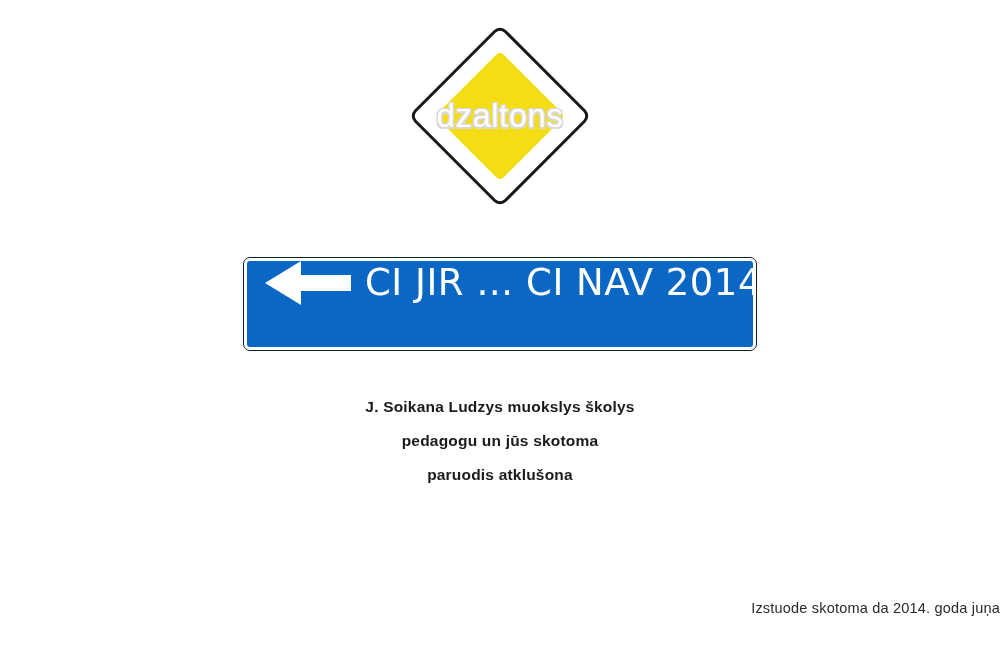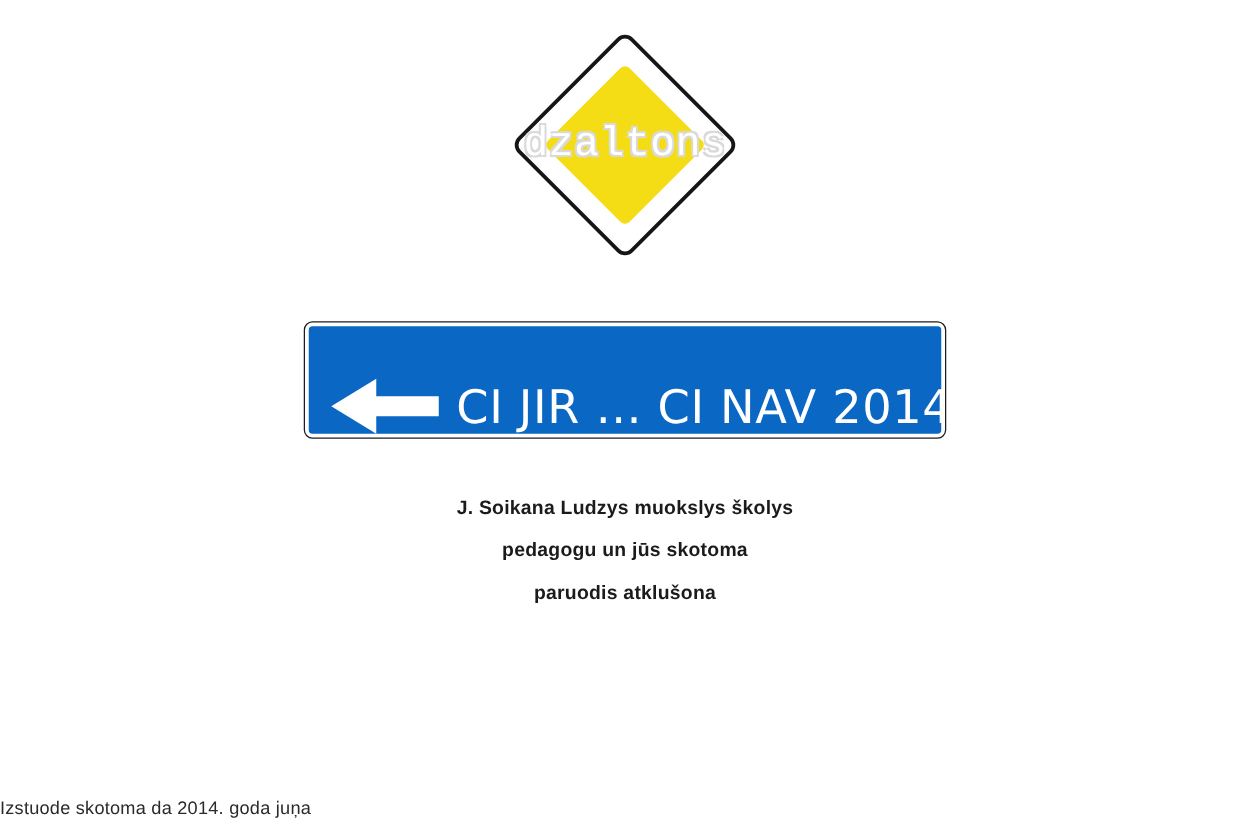--- a/index.html
+++ b/index.html
@@ -60,21 +60,21 @@
     border-radius: 5px;
     box-sizing: border-box;
   }
   .diamond-word {
     position: absolute;
     left: 0;
     top: 50%;
     width: 100%;
     margin-top: -21px;
     text-align: center;
-    font-family: Liberation Mono, monospace;
+    font-family: Liberation Sans, sans-serif;
     font-size: 33px;
     font-weight: 400;
     letter-spacing: 0.5px;
     color: #ffffff;
     text-shadow:
       -1.5px -1.5px 0 #d9d9d9,
        1.5px -1.5px 0 #d9d9d9,
       -1.5px  1.5px 0 #d9d9d9,
        1.5px  1.5px 0 #d9d9d9;
     line-height: 42px;
@@ -90,21 +90,21 @@
   }
   .sign-blue {
     position: absolute;
     inset: 0;
     background: #0a67c4;
     border: 3px solid #ffffff;
     outline: 1px solid #1c1c1c;
     border-radius: 6px;
     box-sizing: border-box;
     display: flex;
-    align-items: flex-end;
+    align-items: flex-start;
     padding-left: 18px;
   }
   .arrow {
     flex: 0 0 auto;
     width: 86px;
     height: 44px;
     position: relative;
     margin-right: 14px;
   }
   .arrow .shaft {
@@ -148,26 +148,25 @@
   }
   .invite div {
     white-space: nowrap;
   }
 
   .footnote {
     position: absolute;
     left: 0;
     right: 0;
     top: 600px;
-    text-align: left;
+    text-align: right;
     font-size: 14.5px;
     font-weight: normal;
     color: #2a2a2a;
     letter-spacing: 0.2px;
-    margin-top: 39px;
   }
 </style>
 </head>
 <body>
 
 <div class="poster">
 
   <div class="sign-priority">
     <div class="diamond-outer"></div>
     <div class="diamond-inner"></div>

